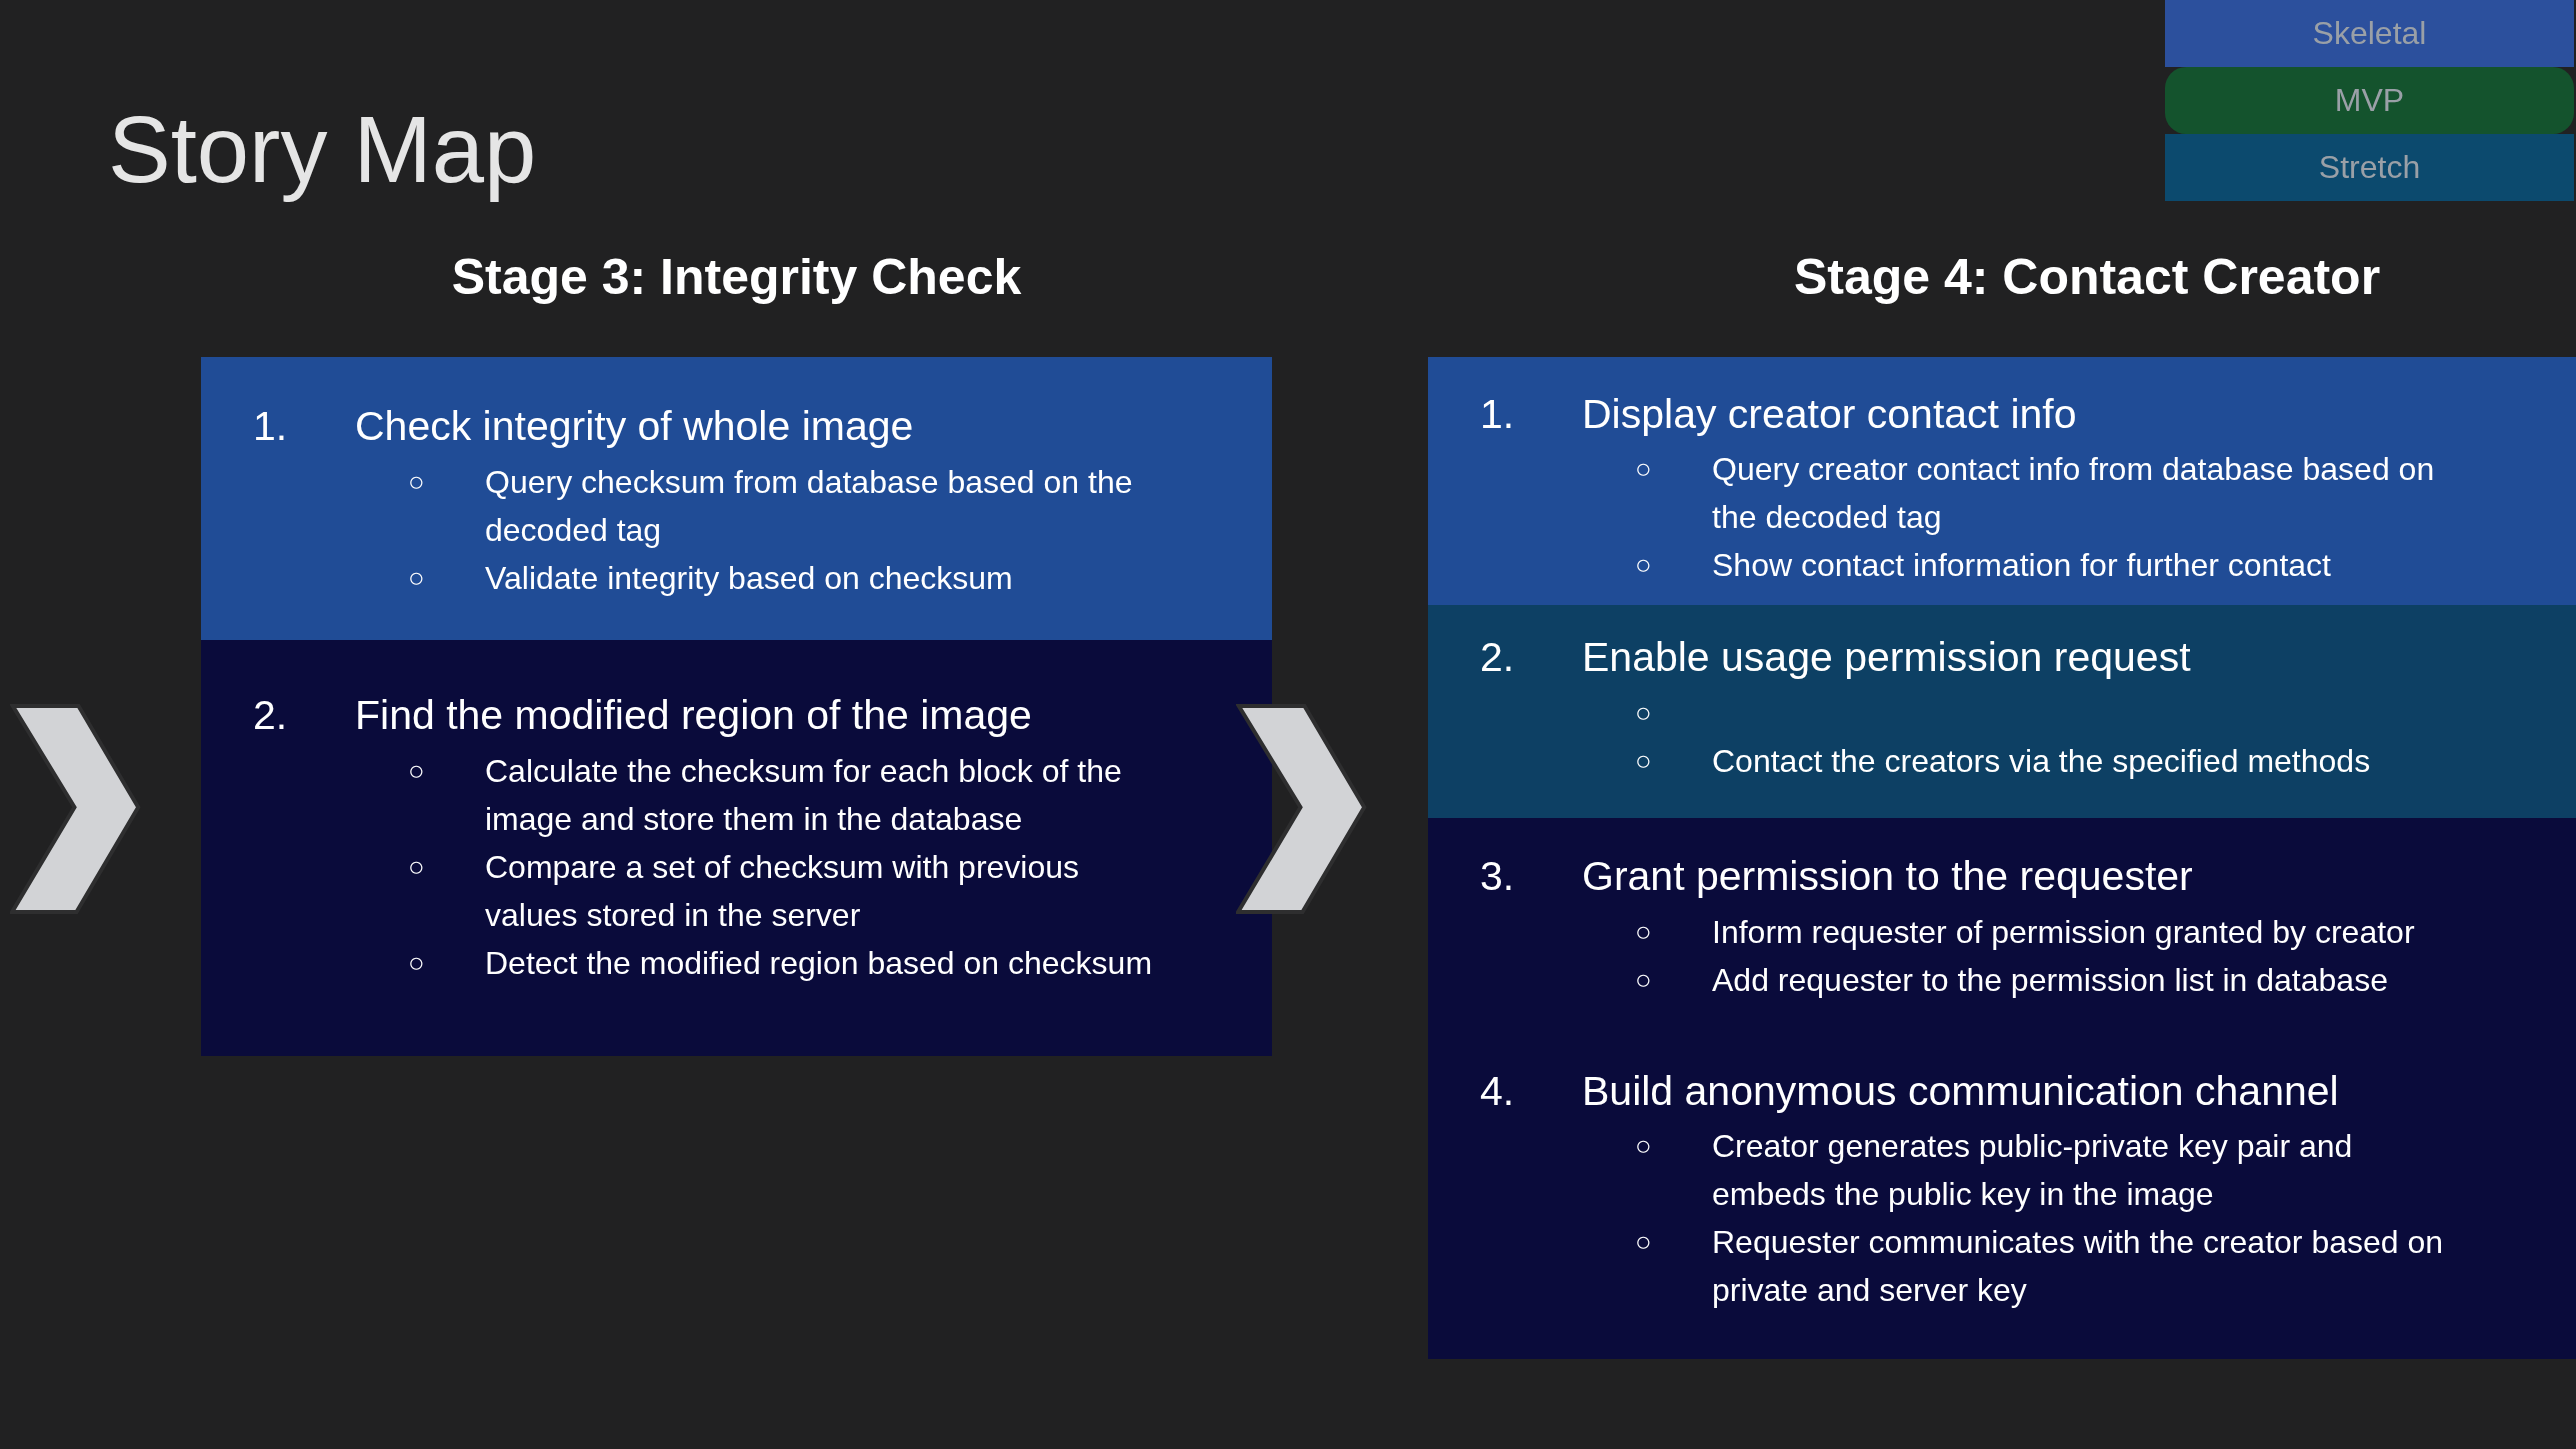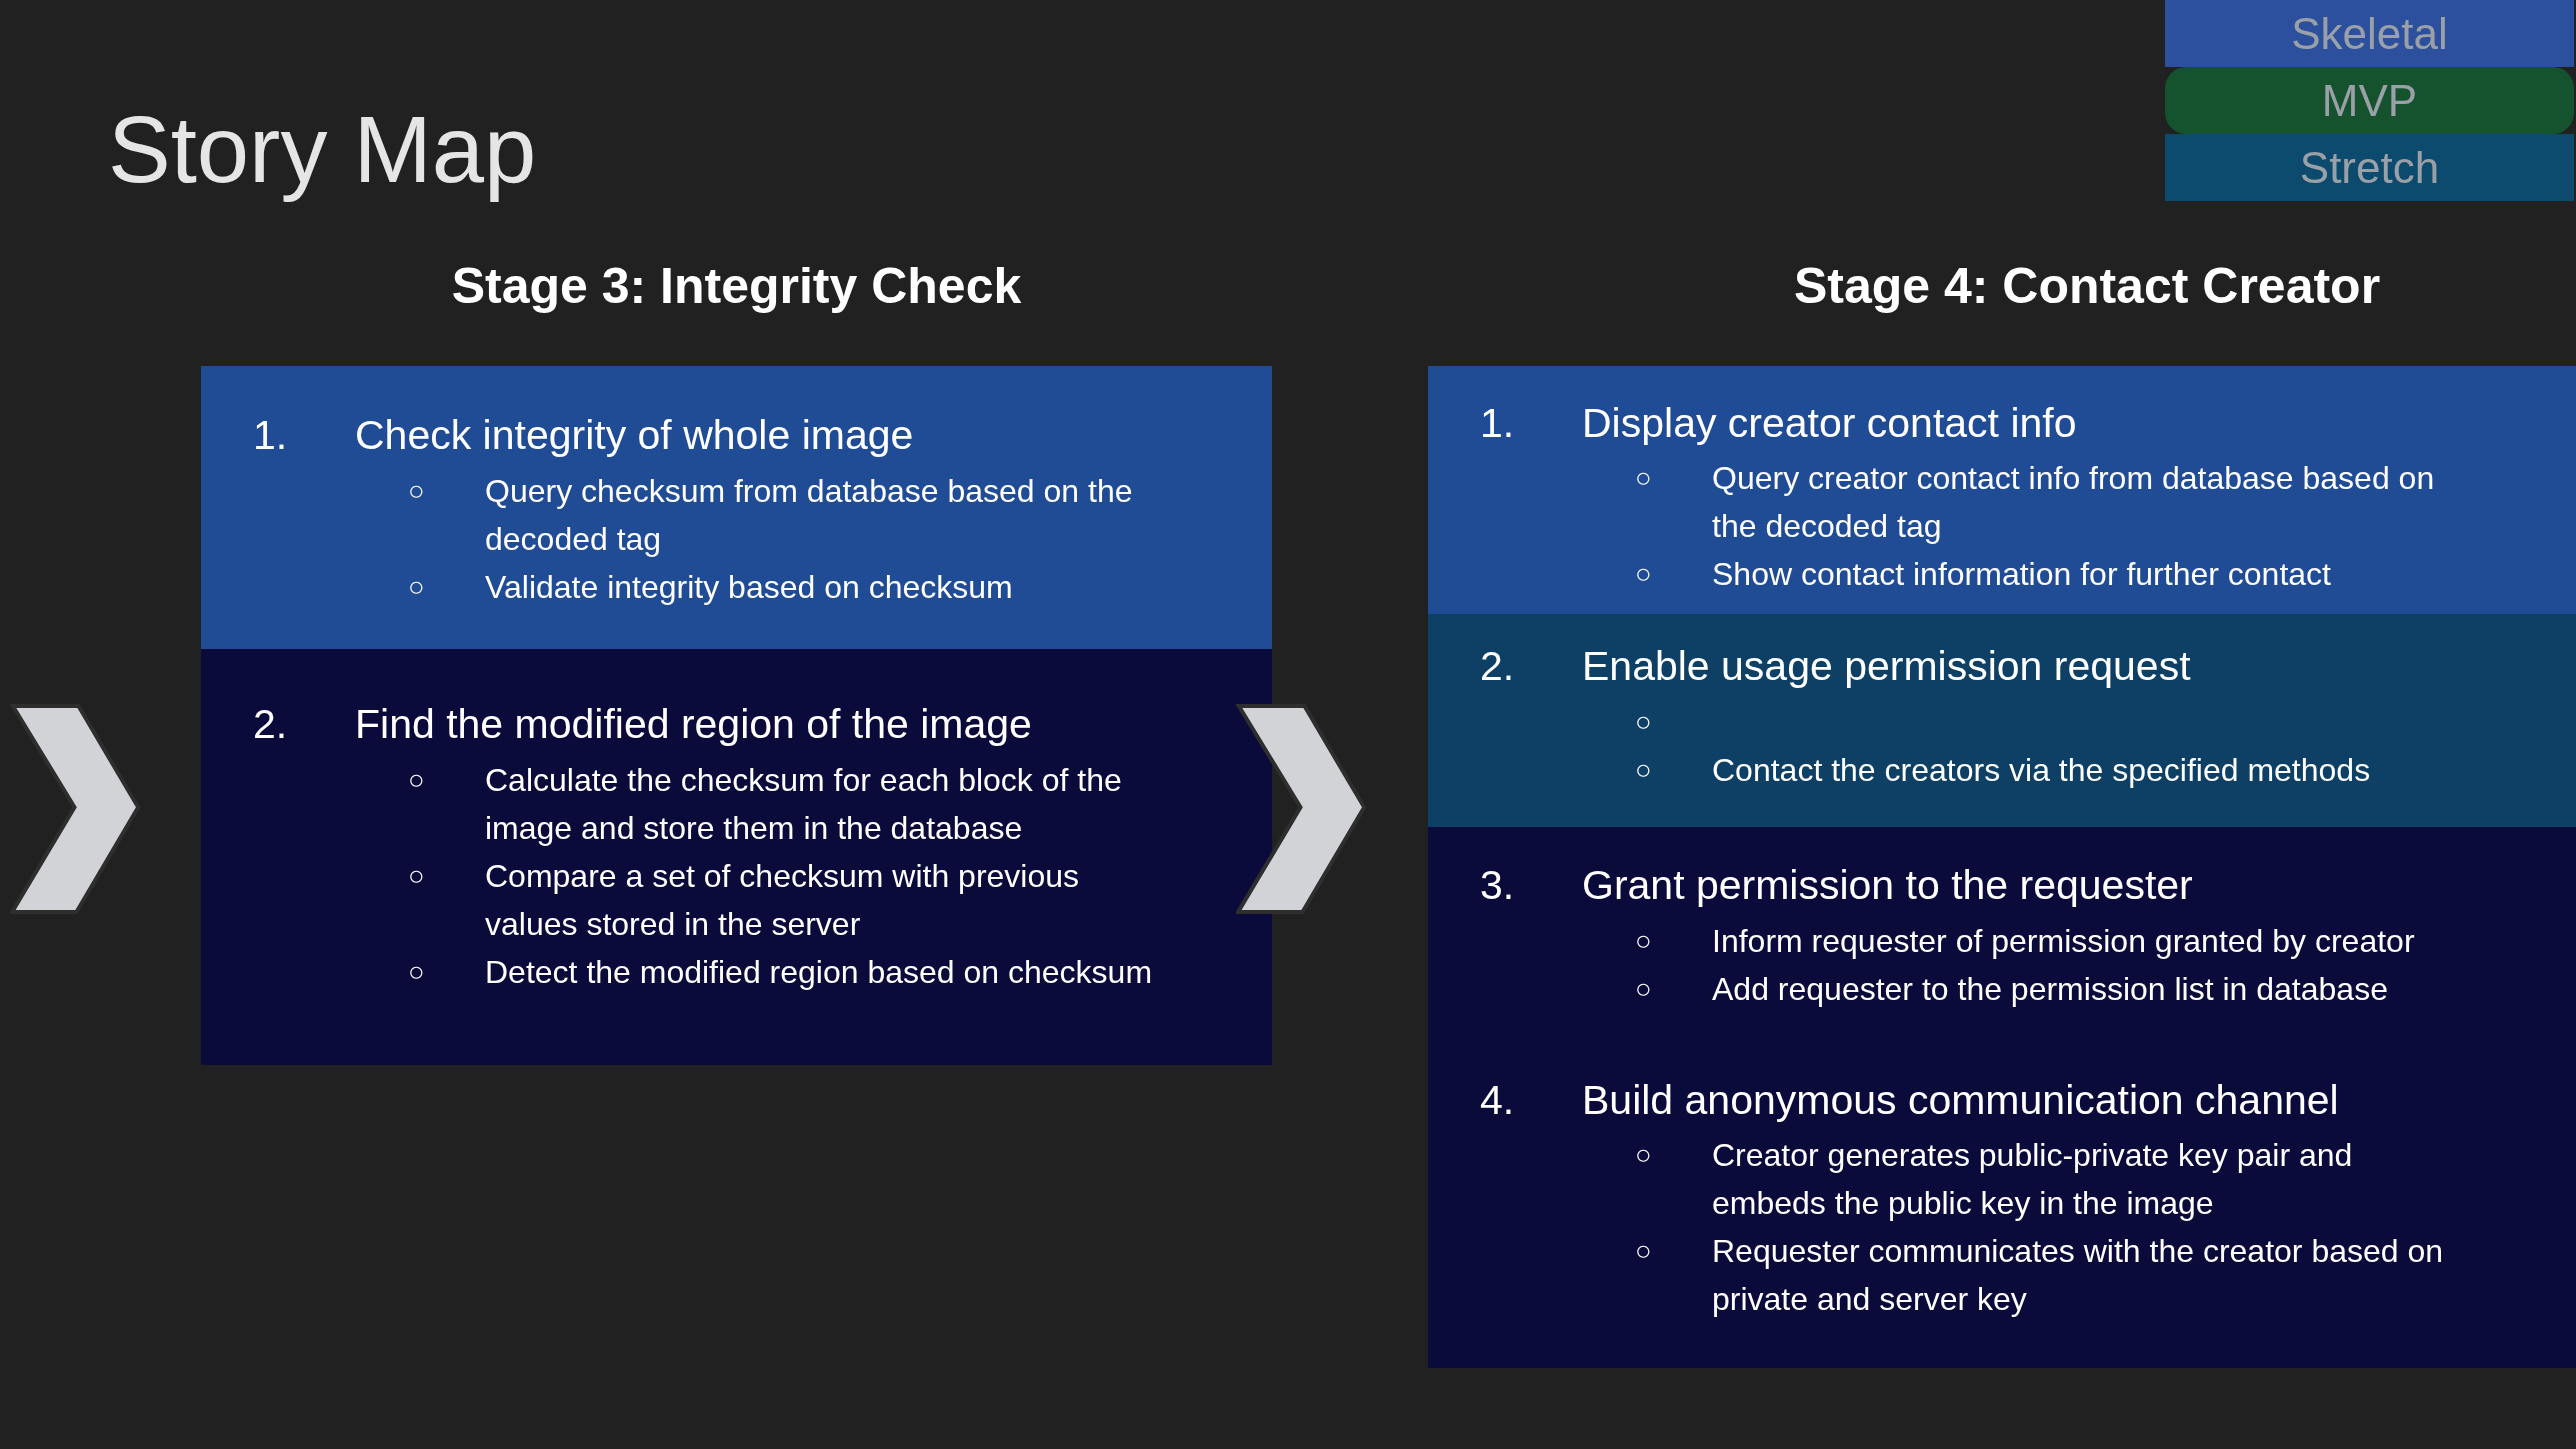--- a/index.html
+++ b/index.html
@@ -15,25 +15,25 @@
   .title{
     position:absolute;left:108px;top:101px;
     font-size:94px;line-height:1.05;color:#e5e5e5;
     letter-spacing:0px;white-space:nowrap;
   }
 
   
   .legend{position:absolute;left:2165px;top:0;width:409px;}
   .legend-row{
     height:67px;display:flex;align-items:center;justify-content:center;
-    font-size:44px;color:#9aa0a7;white-space:nowrap;
-  }
-
-  
-  .stage{position:absolute;top:253px;padding-left:48px;}
+    font-size:32px;color:#9aa0a7;white-space:nowrap;
+  }
+
+  
+  .stage{position:absolute;top:244px;padding-left:48px;}
   .stage-heading{
     font-size:50px;font-weight:bold;color:#ffffff;text-align:center;
     height:113px;line-height:67px;white-space:nowrap;
   }
   .box{width:100%;box-sizing:border-box;}
   .item-head{
     padding-left:52px;display:grid;grid-template-columns:102px 1fr;
     font-size:41px;line-height:58px;color:#ffffff;white-space:nowrap;
   }
   .bullets{margin-top:2.7px;}

